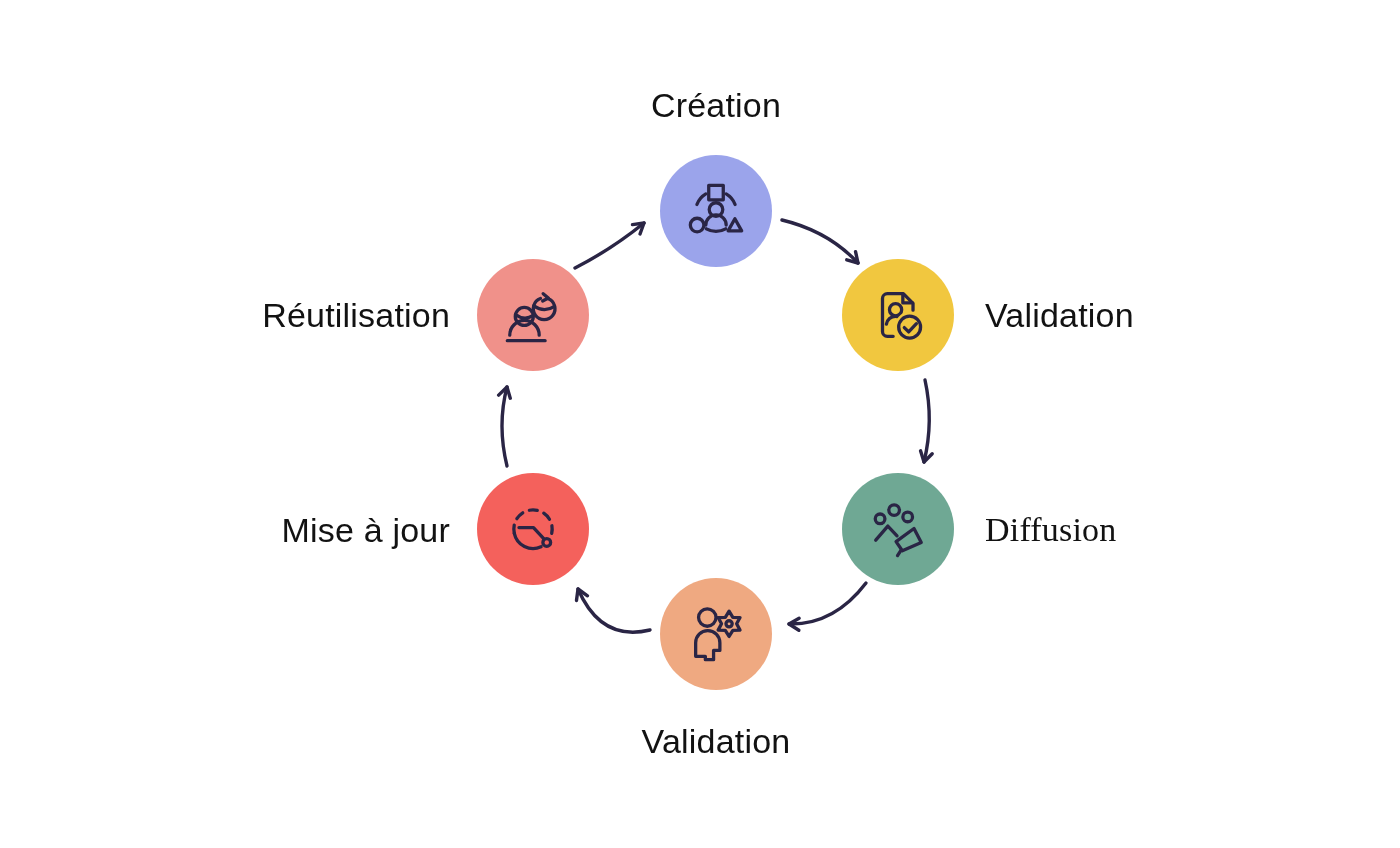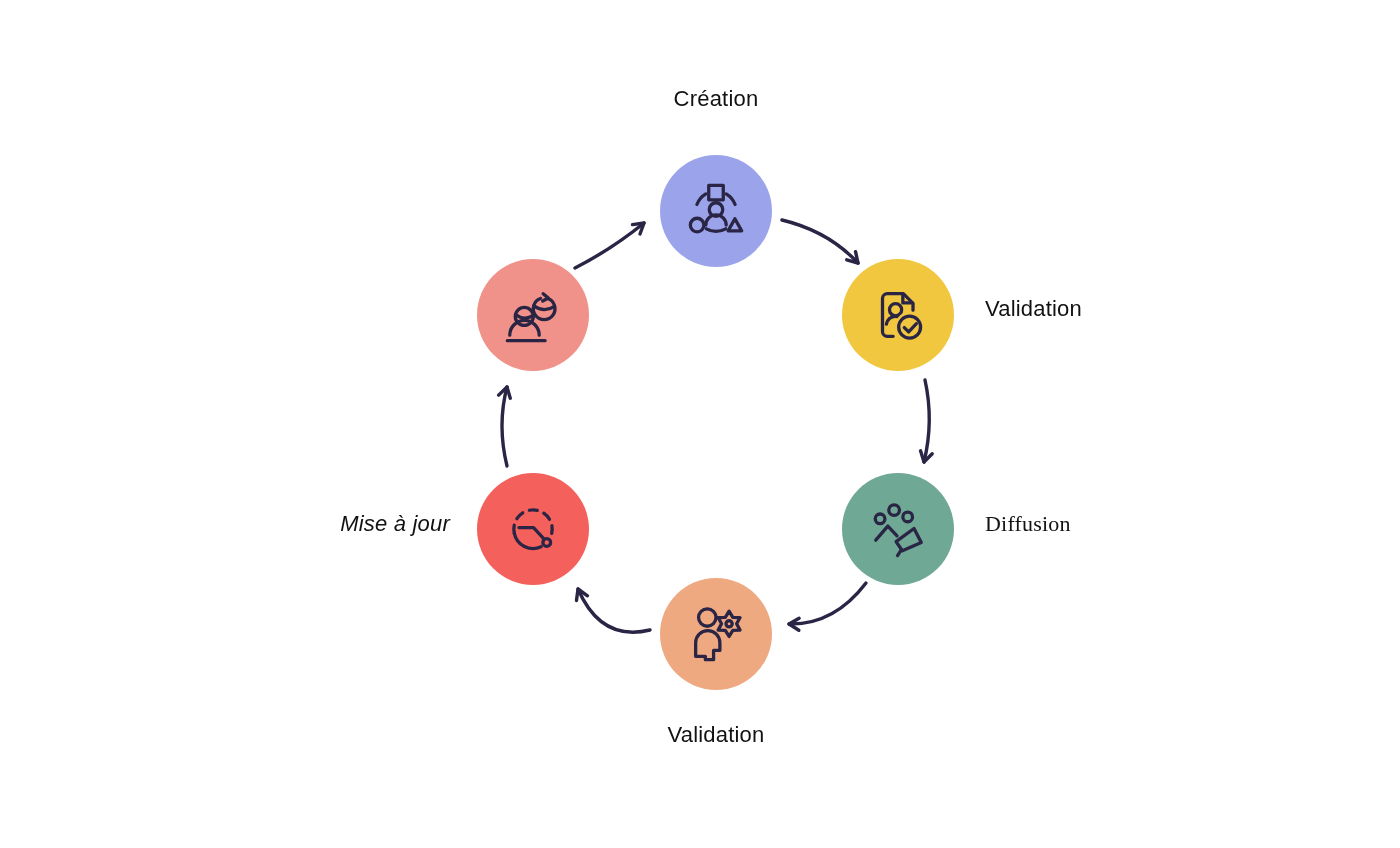--- a/index.html
+++ b/index.html
@@ -1,21 +1,21 @@
 <!DOCTYPE html>
 <html style="--ink: #2A2545; --text: #121212; --bg: #FFFFFF; --c0: #9BA4EB; --c1: #F1C73F; --c2: #6FA894; --c3: #EFA981; --c4: #F4615C; --c5: #F0918A;"><head>
 <meta charset="utf-8">
 <style>
   html,body{margin:0;padding:0;background:#fff;}
   #canvas{
     position:relative;width:1400px;height:848px;background:var(--bg,#fff);
     font-family:"Liberation Sans","DejaVu Sans",sans-serif;overflow:hidden;
   }
   .label{
-    position:absolute;font-size:22px;font-weight:500;color:var(--text,#121212);
+    position:absolute;font-size:34px;font-weight:500;color:var(--text,#121212);
     letter-spacing:.2px;white-space:nowrap;
   }
   .label.center{transform:translateX(-50%);}
   .label.right{text-align:right;}
   .stage-circle{
     position:absolute;width:112px;height:112px;border-radius:50%;
     display:flex;align-items:center;justify-content:center;
   }
   .stage-circle svg{width:62px;height:62px;}
   .ink{stroke:var(--ink,#2A2545);fill:none;stroke-width:3.4;stroke-linecap:round;stroke-linejoin:round;}
@@ -94,27 +94,28 @@
   <div class="label center" style="left:716px;top:722px;">Validation</div>
 
   <div class="stage-circle c4" style="left:477px;top:473px;">
     <svg viewBox="0 0 64 64">
       <path class="ink" stroke-dasharray="8.5 7.2" d="M 12.7,36.5 A 19.8,19.8 0 1 1 51.3,36.5"></path>
       <path class="ink" d="M 12.7,36.5 A 19.8,19.8 0 0 0 40.3,50.4"></path>
       <circle class="ink" cx="46.2" cy="45.9" r="4"></circle>
       <path class="ink" d="M 17.5,30.5 L 32.5,30.5 L 43.3,42.3"></path>
     </svg>
   </div>
-  <div class="label right" style="left:250px;top:511px;width:200px;font-style:italic;">Mise à jour</div>
+  <div class="label right" style="left:250px;top:511px;width:200px;">Mise à jour</div>
 
   <div class="stage-circle c5" style="left:477px;top:259px;">
     <svg viewBox="0 0 64 64">
       <circle class="ink" cx="23" cy="33.5" r="9.3"></circle>
       <path class="ink" d="M 14,31.5 Q 23,38.5 32.2,32.5"></path>
       <path class="ink" d="M 8,52.8 A 15.2,15.2 0 0 1 38.4,52.8"></path>
       <path class="ink" d="M 5.5,58.5 L 44.5,58.5"></path>
       <path class="ink" d="M 47.3,15 A 11.2,11.2 0 1 1 39.7,15"></path>
       <path class="ink" d="M 42.5,10 L 47.8,14.5 L 42,17.5"></path>
       <path class="ink" d="M 32.8,22.5 Q 43.5,30 54.2,23"></path>
     </svg>
   </div>
+  <div class="label right" style="left:250px;top:296px;width:200px;">Réutilisation</div>
 
 </div>
 
 </body></html>

